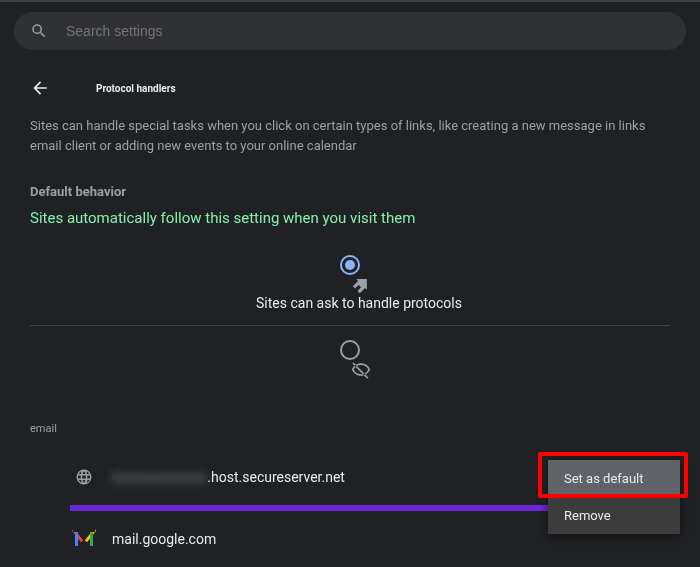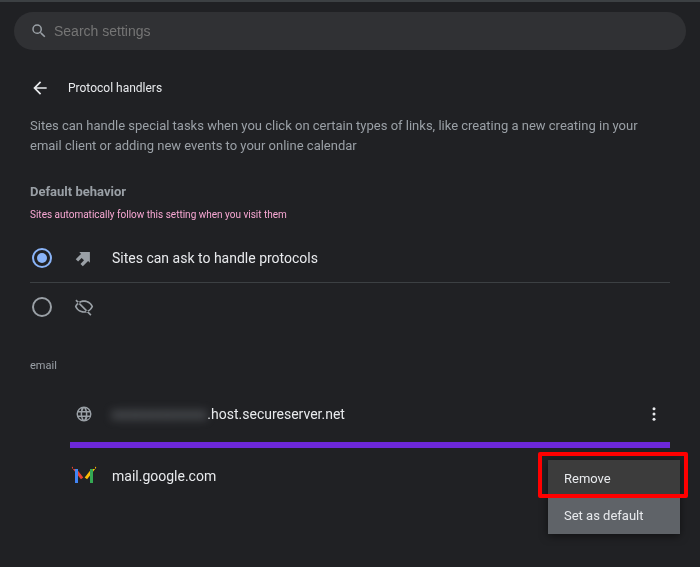--- a/index.html
+++ b/index.html
@@ -26,65 +26,67 @@
     display: flex;
     align-items: center;
     padding: 0 16px;
   }
   .search-bar .icon { color: #9aa0a6; width: 18px; height: 18px; }
   .search-input {
     background: transparent;
     border: none;
     outline: none;
     color: #e8eaed;
-    margin-left: 6px;
+    margin-left: 18px;
     font-size: 14px;
     width: 100%;
   }
   .content {
     padding: 0 30px;
   }
   .header {
     display: flex;
     align-items: center;
     padding: 20px 0 18px 0;
   }
   .back-btn {
     width: 20px; height: 20px;
     color: #e8eaed;
     display: flex; align-items: center; justify-content: center;
     cursor: pointer;
     margin-right: 18px;
   }
   .title {
-    font-size: 12px;
-    font-weight: 400;
-    color: #e8eaed;
+    font-size: 10px;
+    font-weight: 700;
+    color: #e8eaed;
+    margin-left: 28px;
   }
   .desc {
     font-size: 13px;
     color: #9aa0a6;
     line-height: 1.55;
     margin-bottom: 28px;
   }
   .section-h {
     font-size: 13px;
     color: #9aa0a6;
     font-weight: 700;
     margin-bottom: 10px;
   }
   .section-sub {
-    font-size: 10px;
-    color: #f9a8d4;
+    font-size: 15px;
+    color: #86efac;
     margin-bottom: 14px;
   }
   .radio-row {
     display: flex;
     align-items: center;
     padding: 14px 2px;
+    flex-direction: column;
   }
   .radio-group {
     border-top: 0;
     border-bottom: 0;
   }
   .radio {
     width: 20px; height: 20px;
     border: 2px solid #9aa0a6;
     border-radius: 50%;
     display: flex; align-items: center; justify-content: center;
@@ -212,21 +214,21 @@
 <div class="content">
   <div class="header">
     <div class="back-btn">
       <svg viewBox="0 0 24 24" width="20" height="20" fill="currentColor">
           <path d="M20 11H7.83l5.59-5.59L12 4l-8 8 8 8 1.41-1.41L7.83 13H20v-2z"></path>
         </svg>
     </div>
     <div class="title">Protocol handlers</div>
   </div>
 
-  <div class="desc">Sites can handle special tasks when you click on certain types of links, like creating a new creating in your email client or adding new events to your online calendar</div>
+  <div class="desc">Sites can handle special tasks when you click on certain types of links, like creating a new message in links email client or adding new events to your online calendar</div>
 
   <div class="section-h">Default behavior</div>
   <div class="section-sub">Sites automatically follow this setting when you visit them</div>
 
   <div class="radio-group">
     <div class="radio-row">
       <div class="radio selected"></div>
       <div class="row-icon">
         <svg viewBox="0 0 24 24" width="20" height="20" fill="currentColor">
             <path d="M12 2l-9 9h3v9h4v-6h4v6h4v-9h3l-9-9z" transform="rotate(45 12 12)"></path>
@@ -281,17 +283,17 @@
       <svg viewBox="0 0 24 24" width="18" height="18" fill="currentColor">
           <circle cx="12" cy="5" r="2"></circle>
           <circle cx="12" cy="12" r="2"></circle>
           <circle cx="12" cy="19" r="2"></circle>
         </svg>
     </div>
   </div>
 </div>
 
 <div class="menu">
+  <div class="menu-item highlight">Set as default</div>
   <div class="menu-item">Remove</div>
-  <div class="menu-item highlight">Set as default</div>
 </div>
 
 <div class="red-box"></div>
 
 </body></html>

